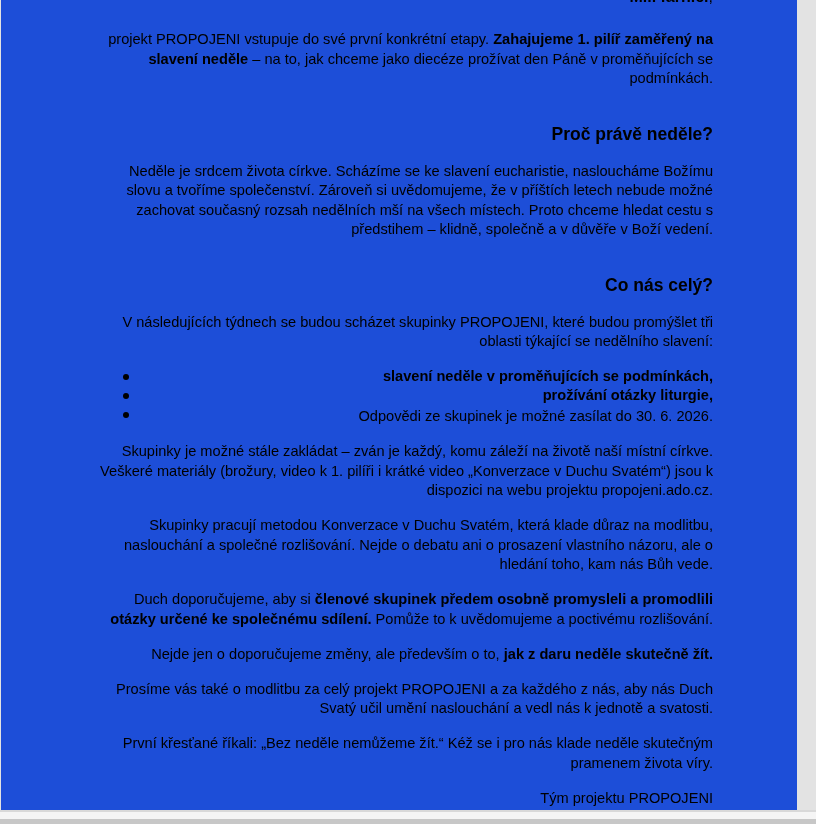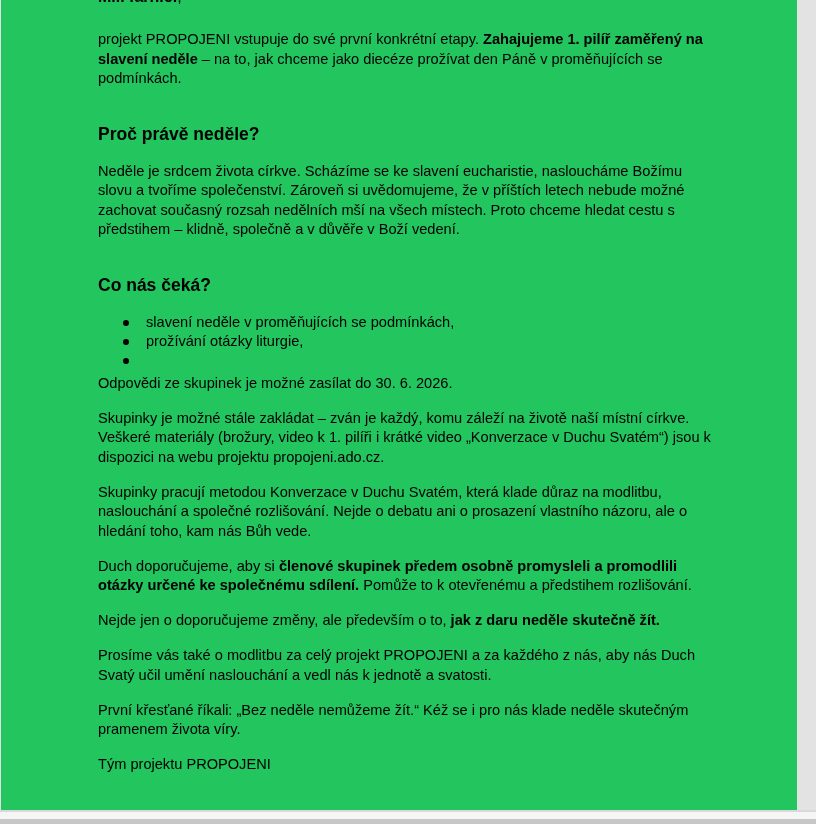--- a/index.html
+++ b/index.html
@@ -3,21 +3,21 @@
 <meta charset="utf-8">
 <style>
   html, body { margin:0; padding:0; }
   body {
     width:816px; height:824px; overflow:hidden; position:relative;
     background:#e3e3e3;
     font-family:"Liberation Sans", sans-serif;
   }
   .page {
     position:absolute; left:1px; top:0; width:796px; height:810px;
-    background:#22c55e; overflow:hidden;
+    background:#1d4ed8; overflow:hidden;text-align:right;
   }
   .right-gutter {
     position:absolute; left:797px; top:0; width:19px; height:810px;
     background:#e3e3e3;
   }
   .bottom-edge {
     position:absolute; left:0; top:810px; width:816px; height:14px;
     background:#f5f5f5; border-top:2px solid #d9d9d9; box-sizing:border-box;
   }
   .bottom-edge::after {
@@ -25,51 +25,52 @@
   }
   .content {
     position:absolute; left:97px; top:-13px; width:615px;
     color:#000; font-size:14.6px; line-height:19.5px;
   }
   .content p { margin:0 0 15.5px 0; }
   .greeting { font-size:16px; line-height:19px; margin:0 0 24px 0 !important; }
   .content h2 {
     font-size:17.5px; font-weight:bold; margin:34px 0 17px 0; line-height:22px;
   }
-  .content ul { margin:0 0 23px 0; padding:0 0 0 48px; list-style:none; }
+  .content ul { margin:0 0 2px 0; padding:0 0 0 48px; list-style:none;font-weight:bold; }
   .content li { position:relative; line-height:19px; }
   .content li .bullet {
     position:absolute; left:-23px; top:7px; width:6px; height:6px; border-radius:50%; background:#000;
   }
   b { font-weight:bold; }
 </style>
 </head>
 <body>
 
 <div class="page">
   <div class="content">
     <p class="greeting"><b>Milí farníci</b><span>,</span></p>
 
     <p><span>projekt PROPOJENI vstupuje do své první konkrétní etapy. </span><b>Zahajujeme 1. pilíř zaměřený na slavení neděle</b><span> – na to, jak chceme jako diecéze prožívat den Páně v proměňujících se podmínkách.</span></p>
 
     <h2>Proč právě neděle?</h2>
     <p>Neděle je srdcem života církve. Scházíme se ke slavení eucharistie, nasloucháme Božímu slovu a tvoříme společenství. Zároveň si uvědomujeme, že v příštích letech nebude možné zachovat současný rozsah nedělních mší na všech místech. Proto chceme hledat cestu s předstihem – klidně, společně a v důvěře v Boží vedení.</p>
 
-    <h2>Co nás čeká?</h2>
+    <h2>Co nás celý?</h2>
+    <p>V následujících týdnech se budou scházet skupinky PROPOJENI, které budou promýšlet tři oblasti týkající se nedělního slavení:</p>
     <ul>
       <li><span class="bullet"></span><span>slavení neděle v proměňujících se podmínkách,</span></li>
       <li><span class="bullet"></span><span>prožívání otázky liturgie,</span></li>
       <li><span class="bullet"></span></li>
     </ul>
 
     <p>Odpovědi ze skupinek je možné zasílat do 30. 6. 2026.</p>
     <p>Skupinky je možné stále zakládat – zván je každý, komu záleží na životě naší místní církve. Veškeré materiály (brožury, video k 1. pilíři i krátké video „Konverzace v Duchu Svatém“) jsou k dispozici na webu projektu propojeni.ado.cz.</p>
     <p>Skupinky pracují metodou Konverzace v Duchu Svatém, která klade důraz na modlitbu, naslouchání a společné rozlišování. Nejde o debatu ani o prosazení vlastního názoru, ale o hledání toho, kam nás Bůh vede.</p>
 
-    <p><span>Duch doporučujeme, aby si </span><b>členové skupinek předem osobně promysleli a promodlili otázky určené ke společnému sdílení.</b><span> Pomůže to k otevřenému a předstihem rozlišování.</span></p>
+    <p><span>Duch doporučujeme, aby si </span><b>členové skupinek předem osobně promysleli a promodlili otázky určené ke společnému sdílení.</b><span> Pomůže to k uvědomujeme a poctivému rozlišování.</span></p>
 
     <p><span>Nejde jen o doporučujeme změny, ale především o to, </span><b>jak z daru neděle skutečně žít.</b></p>
 
     <p>Prosíme vás také o modlitbu za celý projekt PROPOJENI a za každého z nás, aby nás Duch Svatý učil umění naslouchání a vedl nás k jednotě a svatosti.</p>
     <p>První křesťané říkali: „Bez neděle nemůžeme žít.“ Kéž se i pro nás klade neděle skutečným pramenem života víry.</p>
     <p>Tým projektu PROPOJENI</p>
   </div>
 </div>
 <div class="right-gutter"></div>
 <div class="bottom-edge"></div>

